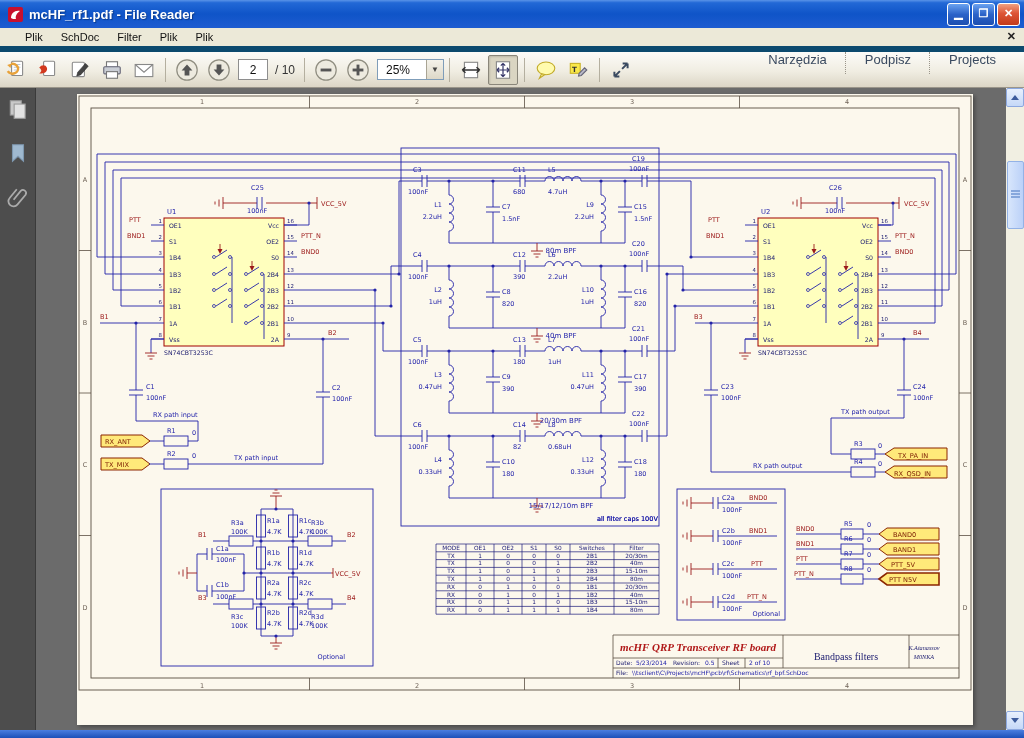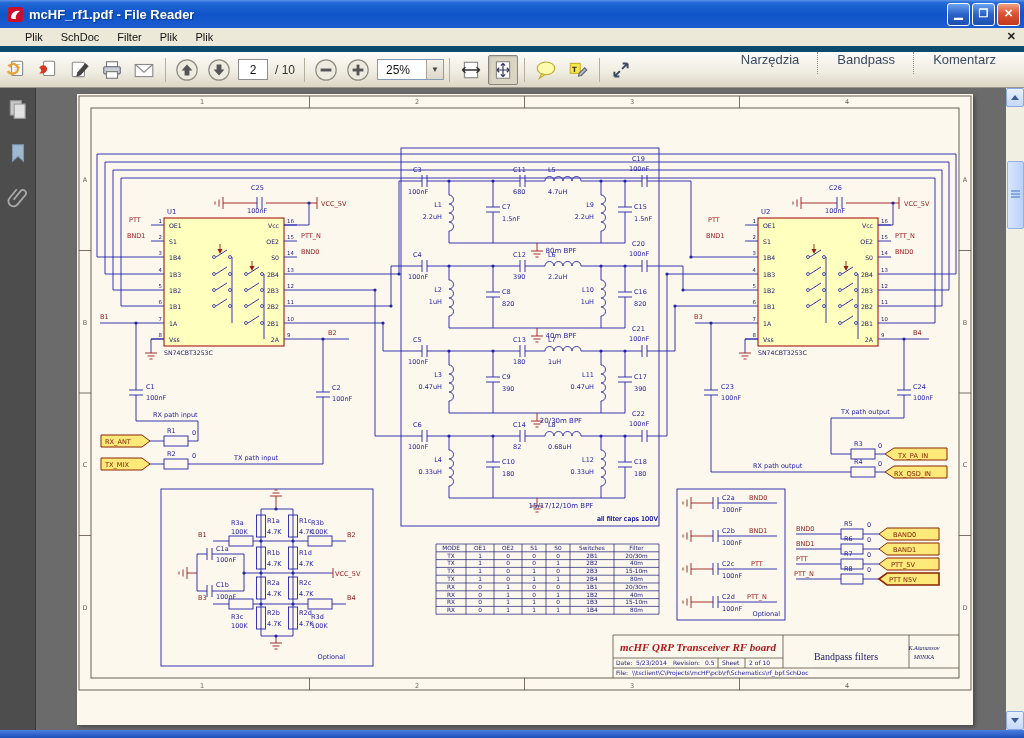--- a/index.html
+++ b/index.html
@@ -204,23 +204,23 @@
     </div>
     <div class="tsep"></div>
     <div class="tbtn">
       <svg width="22" height="22" viewBox="0 0 20 20">
         <path d="M4,16 l5,-5 M4,16 v-4.5 M4,16 h4.5 M16,4 l-5,5 M16,4 v4.5 M16,4 h-4.5" stroke="#3A4A60" stroke-width="1.8" fill="none"></path>
       </svg>
     </div>
     <div class="tb-right" id="tb-right">
         <span class="tb-text">Narzędzia</span>
         <div class="tb-dots"></div>
-        <span class="tb-text">Bandpass</span>
+        <span class="tb-text">Podpisz</span>
         <div class="tb-dots"></div>
-        <span class="tb-text">Komentarz</span>
+        <span class="tb-text">Projects</span>
       </div>
   </div>
 
   <div class="main">
     <div class="sidebar">
       <svg width="22" height="22" viewBox="0 0 20 20">
         <rect x="3" y="2.5" width="10" height="13" fill="#C9C9C9" stroke="#9a9a9a"></rect>
         <rect x="6.5" y="5.5" width="10" height="13" fill="#E2E2E2" stroke="#9a9a9a"></rect>
       </svg>
       <svg width="22" height="22" viewBox="0 0 20 20">

